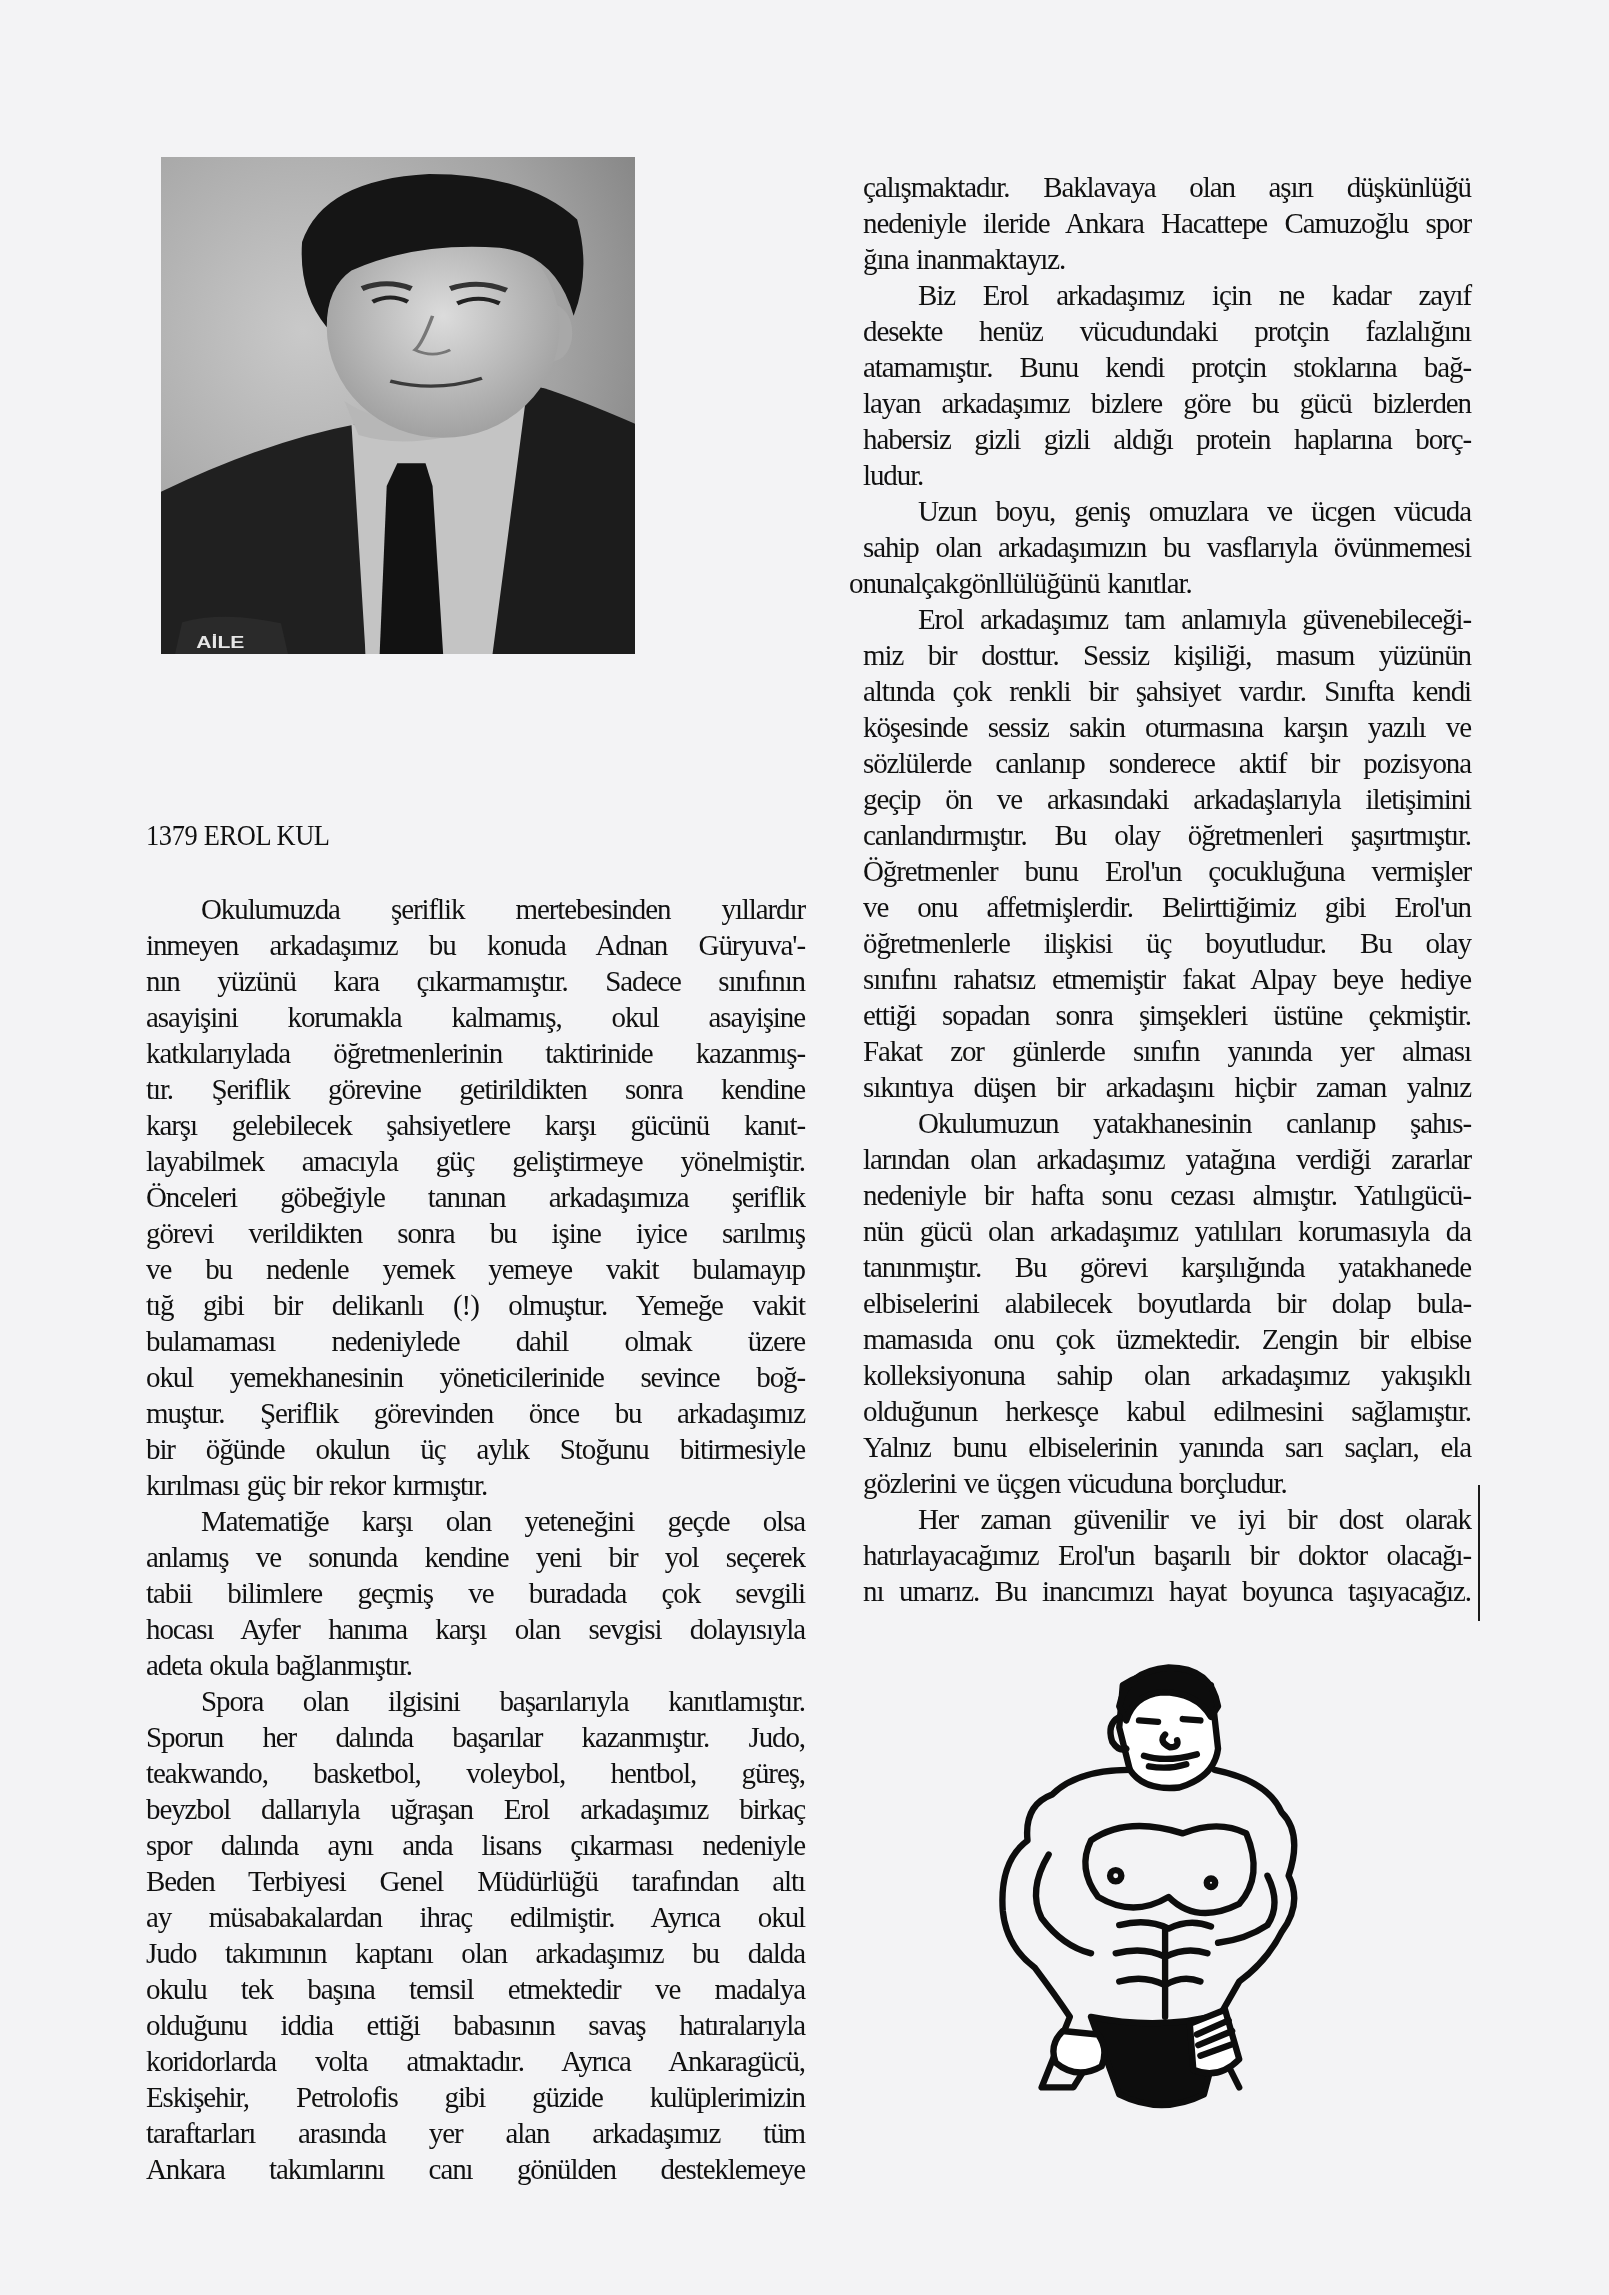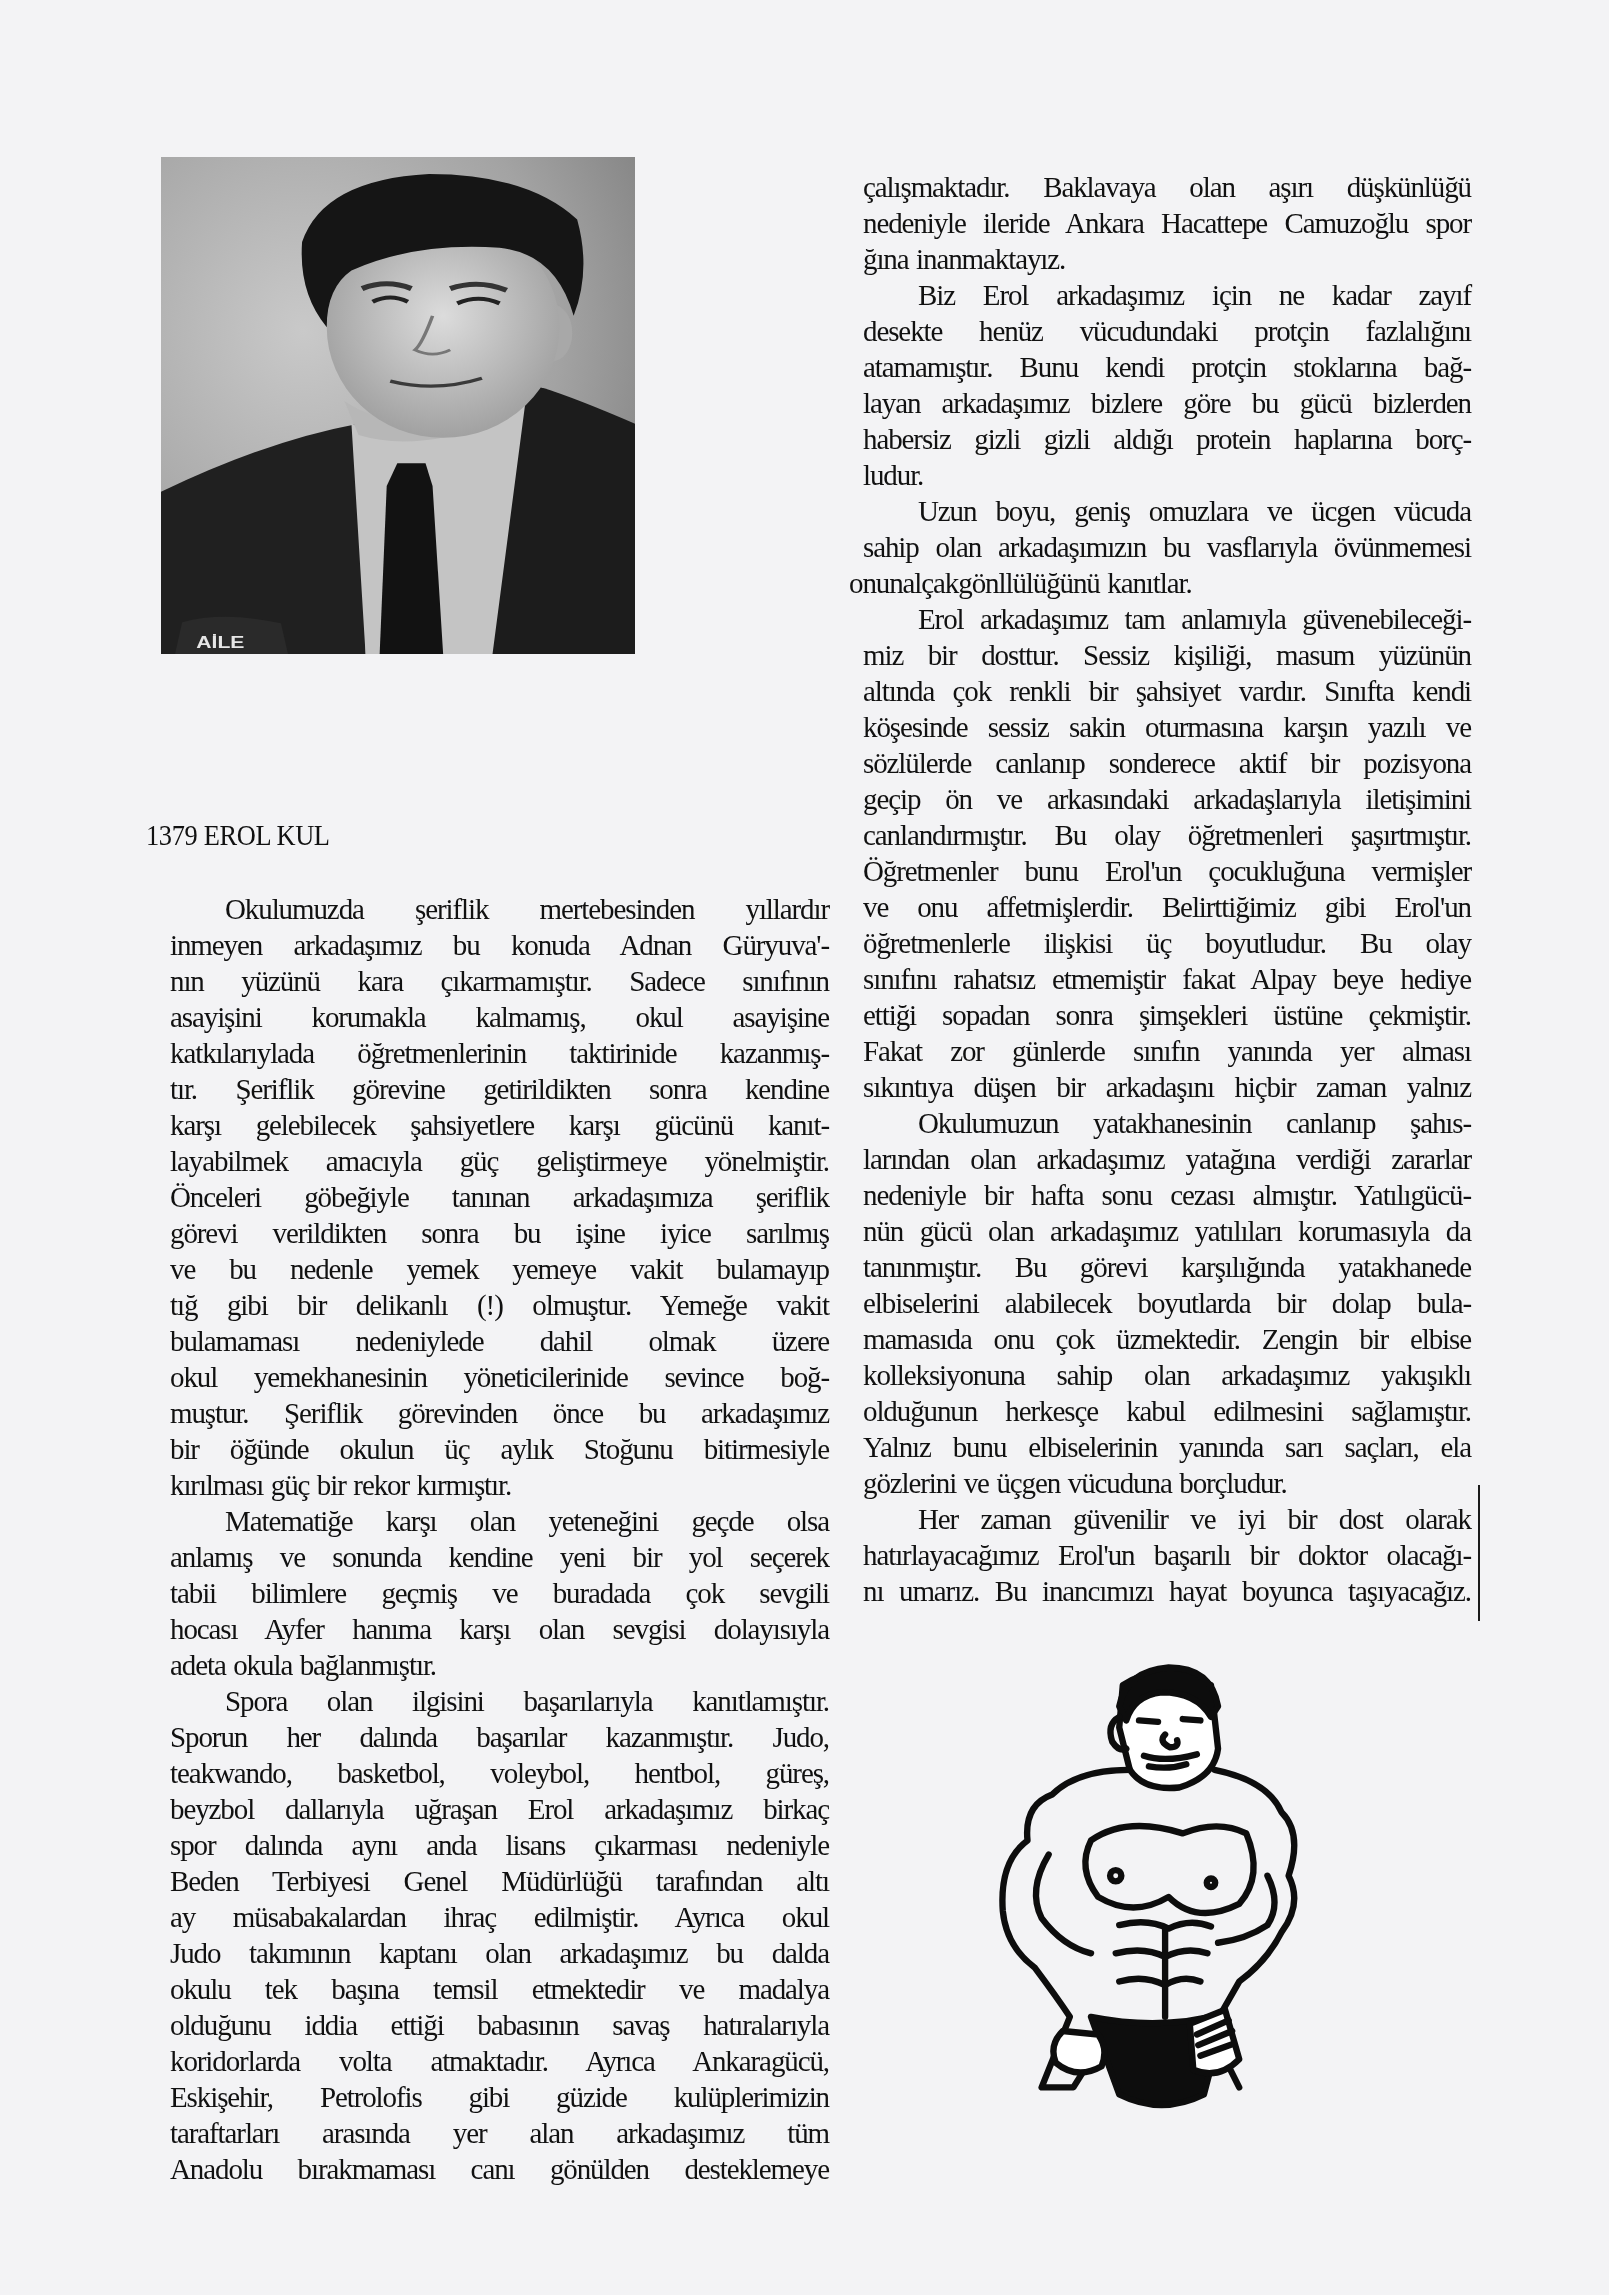--- a/index.html
+++ b/index.html
@@ -17,21 +17,21 @@
   .photo svg { width: 100%; height: 100%; display: block; }
   .heading {
     position: absolute; left: 146px; top: 817px;
     font-size: 30px; line-height: 35px; letter-spacing: -0.4px;
     transform: scaleX(0.88); transform-origin: left top;
     white-space: nowrap;
   }
   .col {
     position: absolute;
   }
-  .col-left { left: 146px; top: 891px; width: 659px; margin-left: 24px; }
+  .col-left { left: 146px; top: 891px; width: 659px; }
   .col-right { left: 863px; top: 169px; width: 608px; }
   .line {
     display: block; height: 36px; line-height: 36px;
     font-size: 29px; white-space: nowrap;
     text-align: justify; text-align-last: justify;
     letter-spacing: -1.1px; word-spacing: 1.4px;
   }
   .line.last { text-align-last: left; }
   .line.indent { padding-left: 55px; }
   .line.out { margin-left: -14px; }
@@ -119,21 +119,21 @@
     <span class="line">beyzbol dallarıyla uğraşan Erol arkadaşımız birkaç</span>
     <span class="line">spor dalında aynı anda   lisans çıkarması nedeniyle</span>
     <span class="line">Beden Terbiyesi Genel Müdürlüğü tarafından altı</span>
     <span class="line">ay müsabakalardan ihraç edilmiştir. Ayrıca okul</span>
     <span class="line">Judo takımının kaptanı olan arkadaşımız bu dalda</span>
     <span class="line">okulu tek başına temsil etmektedir ve  madalya</span>
     <span class="line">olduğunu iddia ettiği babasının savaş hatıralarıyla</span>
     <span class="line">koridorlarda volta atmaktadır. Ayrıca Ankaragücü,</span>
     <span class="line">Eskişehir, Petrolofis gibi güzide kulüplerimizin</span>
     <span class="line">taraftarları arasında yer alan arkadaşımız tüm</span>
-    <span class="line">Anadolu bırakmaması canı gönülden desteklemeye</span>
+    <span class="line">Ankara takımlarını canı gönülden desteklemeye</span>
   </div>
 
 <div class="col col-right" id="right-col">
     <span class="line">çalışmaktadır. Baklavaya olan aşırı düşkünlüğü</span>
     <span class="line">nedeniyle ileride Ankara Hacattepe Camuzoğlu spor</span>
     <span class="line last">ğına inanmaktayız.</span>
     <span class="line indent">Biz Erol arkadaşımız için ne kadar  zayıf</span>
     <span class="line">desekte henüz vücudundaki protçin fazlalığını</span>
     <span class="line">atamamıştır. Bunu kendi protçin stoklarına bağ-</span>
     <span class="line">layan arkadaşımız bizlere göre bu gücü bizlerden</span>

